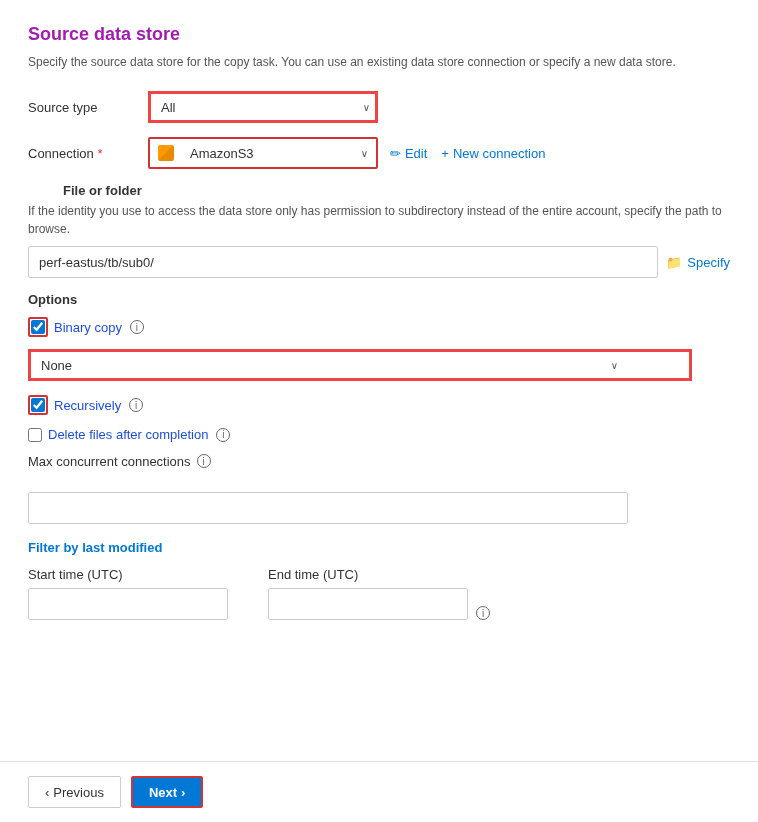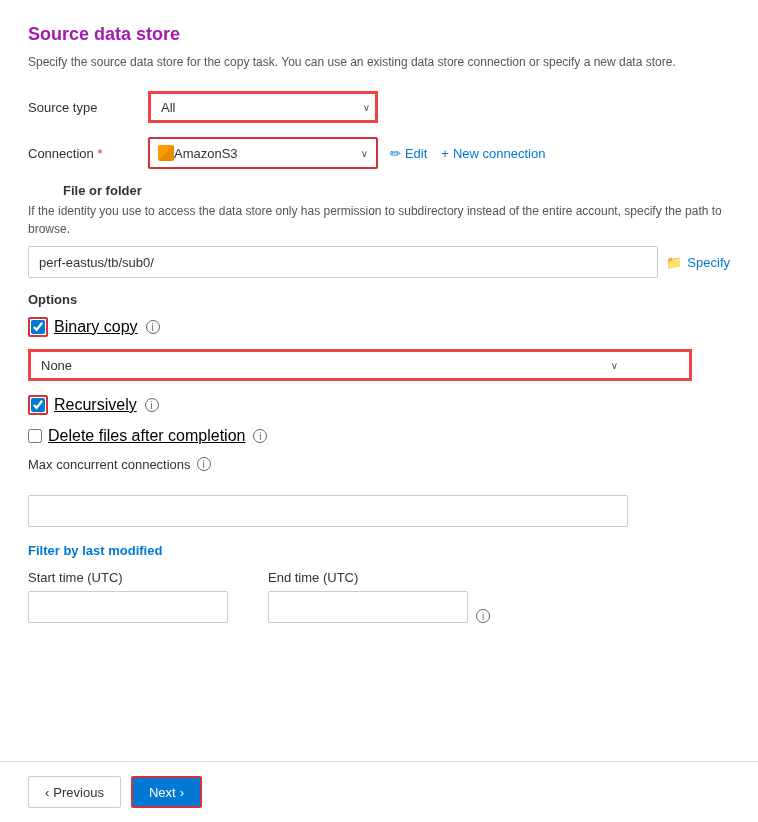--- a/index.html
+++ b/index.html
@@ -78,21 +78,21 @@
       min-width: 230px;
       height: 32px;
       background: #fff;
       justify-content: space-between;
     }
     .connection-left {
       display: flex;
       align-items: center;
       font-size: 13px;
       color: #333;
-      gap: 0;
+      gap: 16px;
     }
     .connection-chevron {
       font-size: 10px;
       color: #555;
     }
     .connection-actions {
       display: flex;
       align-items: center;
       gap: 14px;
       margin-left: 12px;
@@ -166,23 +166,22 @@
       justify-content: center;
       padding: 1px;
     }
     .checkbox-control {
       width: 14px;
       height: 14px;
       accent-color: #0078d4;
       cursor: pointer;
     }
     .checkbox-label {
-      font-size: 16px;
-      color: #000000;
-      text-decoration: underline;
+      font-size: 13px;
+      color: #1d4ed8;
     }
     .info-icon {
       display: inline-flex;
       align-items: center;
       justify-content: center;
       width: 14px;
       height: 14px;
       border: 1px solid #666;
       border-radius: 50%;
       font-size: 10px;
@@ -277,21 +276,21 @@
       align-items: center;
       gap: 4px;
       border: 2px solid #d13438;
       background: #0078d4;
       color: #fff;
       font-size: 13px;
       padding: 6px 16px;
       border-radius: 2px;
       cursor: pointer;
       height: 32px;
-      font-weight: 400;
+      font-weight: 700;
     }
     .s3-icon {
       width: 16px;
       height: 16px;
       background: linear-gradient(135deg, #ff9900 50%, #e88a00 50%);
       border-radius: 2px;
       display: inline-block;
       position: relative;
       flex-shrink: 0;
     }

